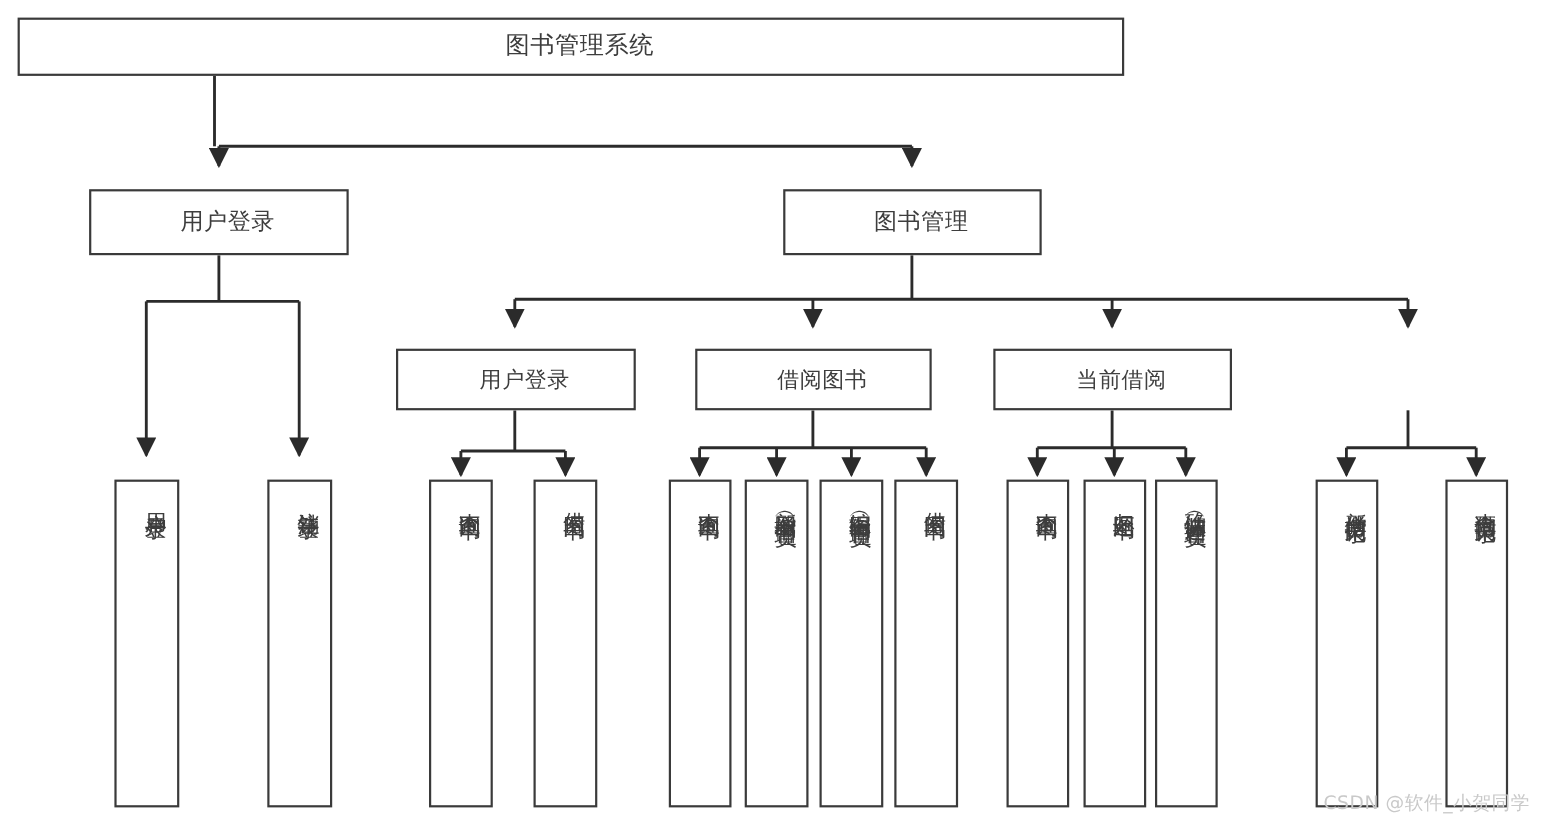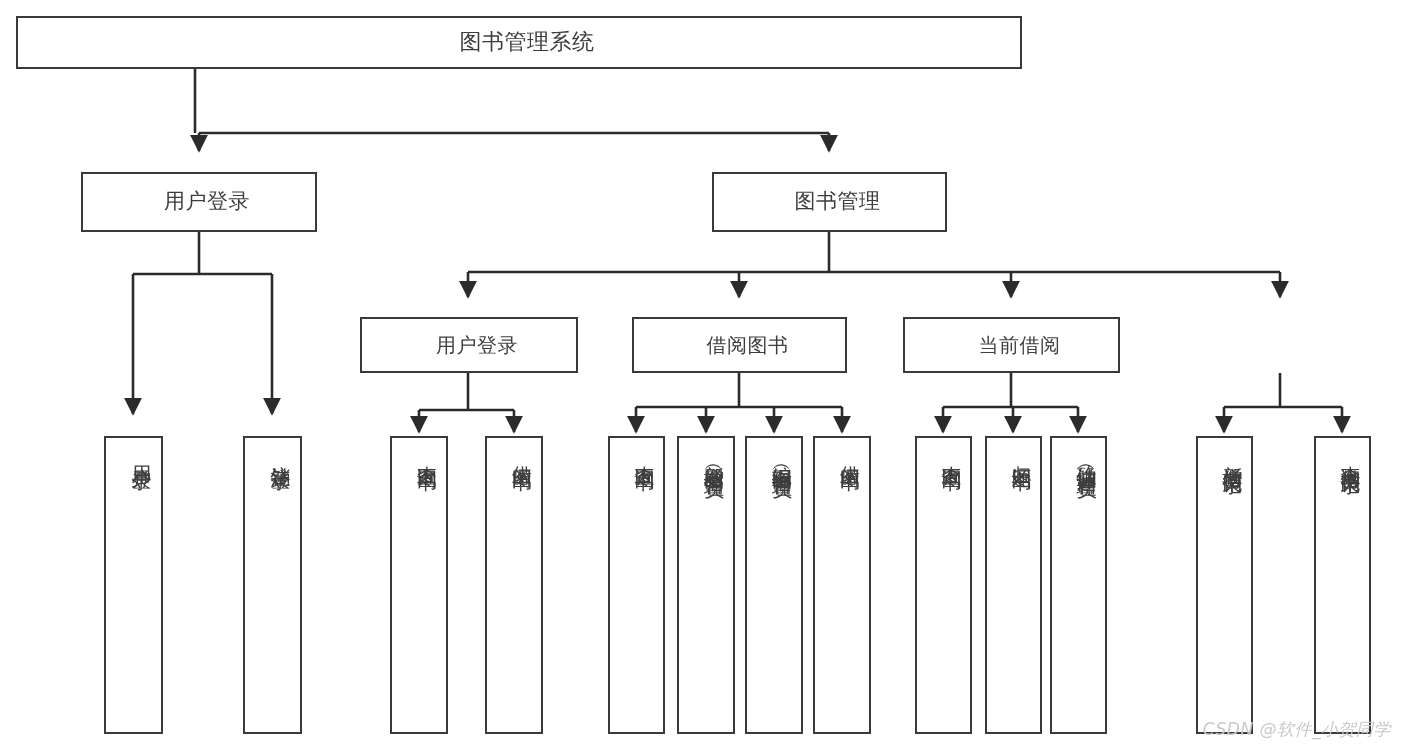--- a/index.html
+++ b/index.html
@@ -190,14 +190,14 @@
   <div class="node leaf" style="left: 1050px; top: 436px; width: 57px; height: 298px; border-color: rgb(58, 58, 58); background: rgb(255, 255, 255);">
     <span class="node-label" style="color: rgb(61, 61, 61);">确认归还（管理员）</span>
   </div>
   <div class="node leaf" style="left: 1196px; top: 436px; width: 57px; height: 298px; border-color: rgb(58, 58, 58); background: rgb(255, 255, 255);">
     <span class="node-label" style="color: rgb(61, 61, 61);">新增借阅记录</span>
   </div>
   <div class="node leaf" style="left: 1314px; top: 436px; width: 57px; height: 298px; border-color: rgb(58, 58, 58); background: rgb(255, 255, 255);">
     <span class="node-label" style="color: rgb(61, 61, 61);">查询借阅记录</span>
   </div>
 
-  <div id="watermark" style="color: rgb(201, 201, 201); font-style: italic;">CSDN @软件_小贺同学</div>
+  <div id="watermark" style="color: rgb(201, 201, 201);">CSDN @软件_小贺同学</div>
 </div>
 
 </body></html>

